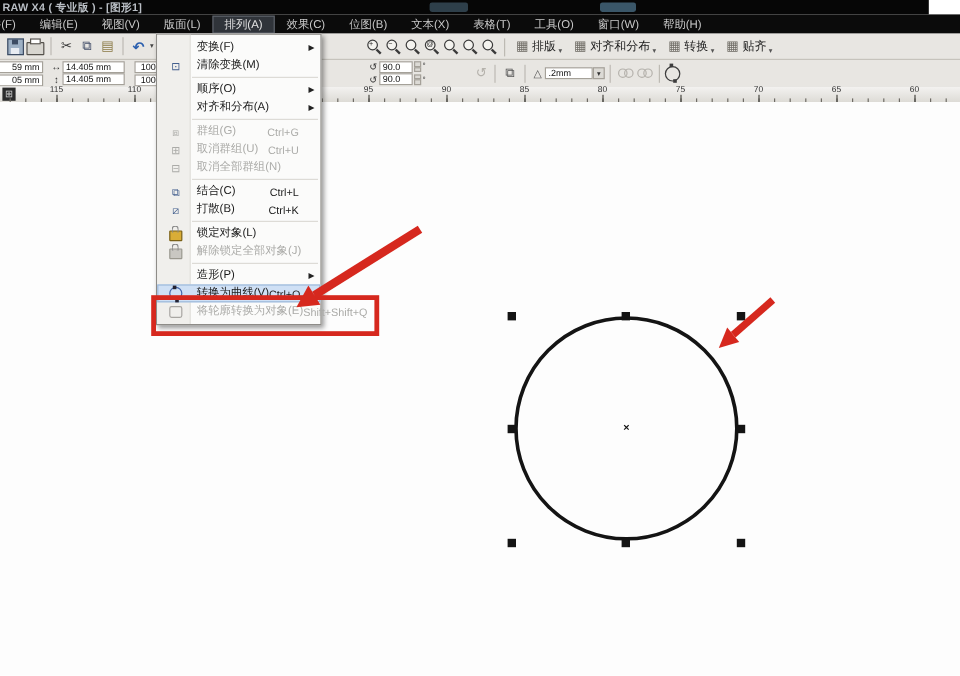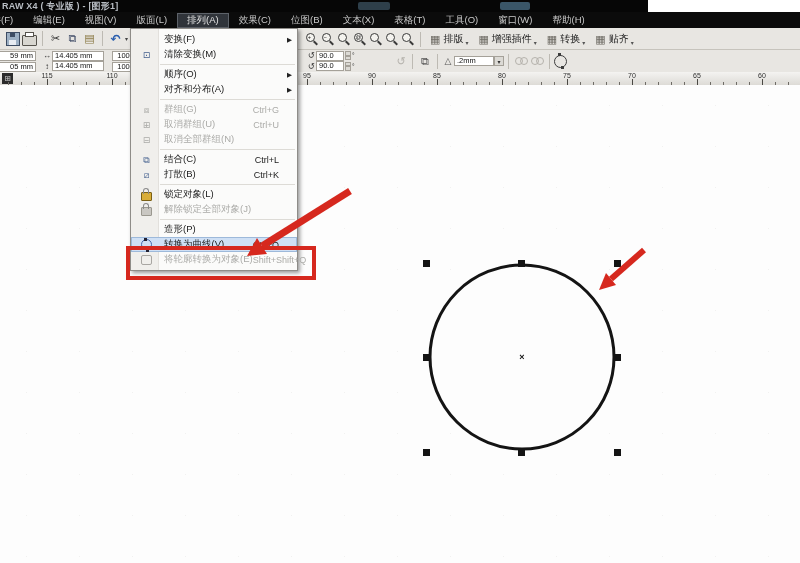--- a/index.html
+++ b/index.html
@@ -1,19 +1,19 @@
 <!DOCTYPE html>
 <html><head>
 <meta charset="utf-8">
 <style>
   html,body{margin:0;padding:0}
   body{width:800px;height:563px;position:relative;overflow:hidden;background:#fff;
        font-family:"Liberation Sans","DejaVu Sans",sans-serif;-webkit-font-smoothing:antialiased}
   
-  #titlebar{position:absolute;left:0;top:0;width:648px;height:12px;background:#060606;color:#b9bec4;
+  #titlebar{position:absolute;left:0;top:0;width:774px;height:12px;background:#060606;color:#b9bec4;
             font-size:9px;line-height:12px;white-space:nowrap}
   #titlebar .title{padding-left:2px;font-weight:bold;letter-spacing:.2px}
   .blob{position:absolute;top:2px;height:8px;border-radius:2px}
   .b1{left:358px;width:32px;background:#2e3f4a}
   .b2{left:500px;width:30px;background:#3a5668}
   
   #menubar{position:absolute;left:0;top:12px;width:800px;height:16px;background:#0b0b0b;display:flex;align-items:center}
   .mb-item{color:#c9c9c9;font-size:9.5px;padding:1px 10px;white-space:nowrap}
   .mb-item:first-child{margin-left:-28px}
   .mb-item.active{background:#30343a;border:1px solid #5d6269;color:#e4e4e4;padding:0 9px}
@@ -69,21 +69,21 @@
   .tick{position:absolute;bottom:0;width:1px;height:3px;background:#6e6b65}
   .tick.major{height:6px;background:#4a4843}
   .rnum{position:absolute;top:0;font-size:7px;color:#2f2f2f;transform:translateX(-50%);line-height:7px}
   
   #canvas{position:absolute;left:0;top:85px;width:800px;height:478px;background:#fdfdfd;
           background-image:radial-gradient(#f1f1f0 .5px,transparent .6px);background-size:53px 41px}
   #drawing{position:absolute;left:0;top:0;width:800px;height:563px;pointer-events:none;z-index:5}
   .handle{position:absolute;width:7px;height:7px;background:#141414;z-index:6}
   #center-mark{position:absolute;z-index:6;font-size:9px;font-weight:bold;color:#111;transform:translate(-50%,-55%)}
   
-  #menu{position:absolute;left:130px;top:28px;width:168px;background:#fbfbfa;border:1px solid #8e8c88;
+  #menu{position:absolute;left:130px;top:28px;width:138px;background:#fbfbfa;border:1px solid #8e8c88;
         box-shadow:2px 2px 4px rgba(0,0,0,.4);z-index:40;padding:3px 0;box-sizing:border-box}
   #menu::before{content:"";position:absolute;left:0;top:0;bottom:0;width:27px;background:#f0efec;border-right:1px solid #e2e0dc}
   .mi{position:relative;display:flex;align-items:center;height:15px;padding:0 18px 0 4px;font-size:9.5px;color:#1a1a1a;white-space:nowrap}
   .mi-icon{width:23px;flex:0 0 23px;text-align:center;font-size:9px;color:#44608e;line-height:10px;display:flex;justify-content:center;align-items:center;position:relative;z-index:1}
   .mi-label{margin-left:6px;position:relative;z-index:1}
   .mi-shortcut{margin-left:auto;font-size:9px;color:#1a1a1a}
   .mi-arrow{position:absolute;right:5px;font-size:6.5px;color:#222;top:4px}
   .mi.disabled,.mi.disabled .mi-shortcut,.mi.disabled .mi-icon{color:#ababa8}
   .mi.hl{background:#cfe0f5;outline:1px solid #9db9da;outline-offset:-1px}
   .mi-sep{height:1px;background:#dddbd6;margin:2px 2px 2px 29px}
@@ -173,21 +173,21 @@
       </div>
     <span class="tb-sep"></span>
     <div id="plugin-buttons" style="display:flex;align-items:center">
         <span class="plugin-btn">
           <span class="gicon">▦</span>
           <span class="plabel">排版</span>
           <span class="pcaret">▾</span>
         </span>
         <span class="plugin-btn">
           <span class="gicon">▦</span>
-          <span class="plabel">增强插件</span>
+          <span class="plabel">对齐和分布</span>
           <span class="pcaret">▾</span>
         </span>
         <span class="plugin-btn">
           <span class="gicon">▦</span>
           <span class="plabel">转换</span>
           <span class="pcaret">▾</span>
         </span>
         <span class="plugin-btn">
           <span class="gicon">▦</span>
           <span class="plabel">贴齐</span>

